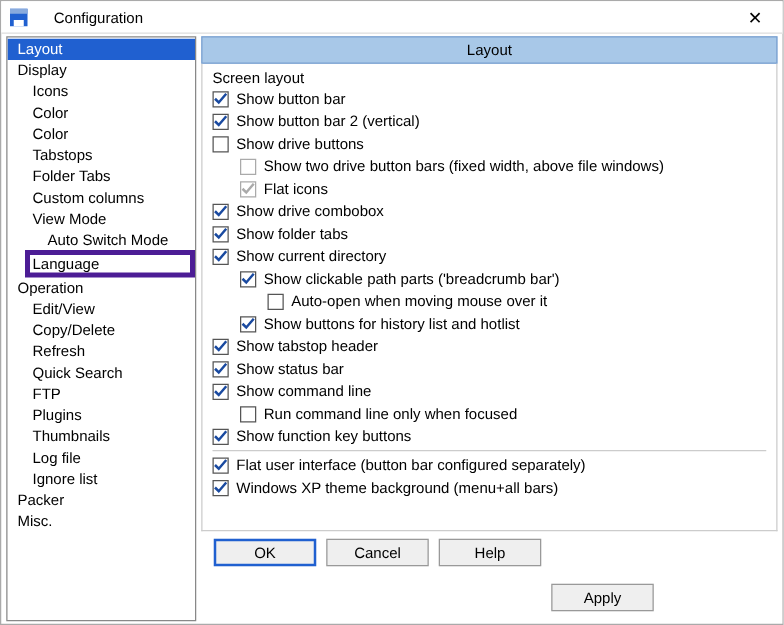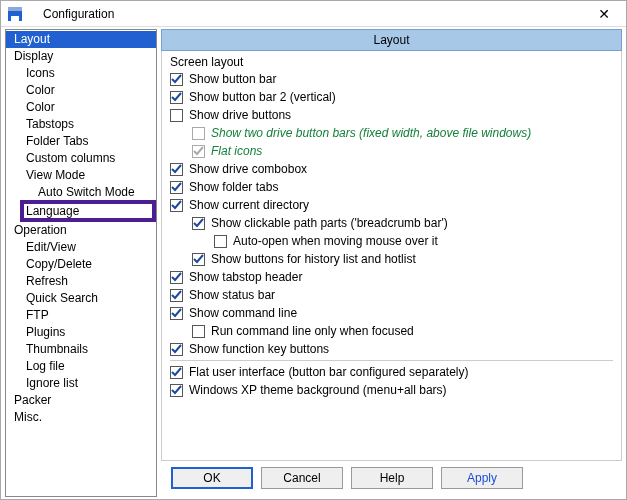--- a/index.html
+++ b/index.html
@@ -19,26 +19,26 @@
 .right { flex: 1; display: flex; flex-direction: column; margin: 2px 4px 2px 2px; min-height: 0; }
 .section-header { background: #a8c8e8; border: 1px solid #7aa0d0; text-align: center; padding: 3px 0; }
 .panel { flex: 1; border: 1px solid #ccc; border-top: none; padding: 4px 8px 0 8px; overflow: hidden; min-height: 0; }
 .group-label { margin-bottom: 3px; }
 .cb-row { display: flex; align-items: center; margin: 2px 0 4px 0; }
 .cb-row.indent-1 { margin-left: 22px; }
 .cb-row.indent-2 { margin-left: 44px; }
 .cb { width: 13px; height: 13px; border: 1px solid #555; margin-right: 6px; display: inline-flex; align-items: center; justify-content: center; flex-shrink: 0; background:#fff; }
 .cb.disabled { border-color: #aaa; }
 .cb svg { width: 11px; height: 11px; }
-.cb-label.disabled { color: #15803d; font-style: italic; }
+.cb-label.disabled { color: #000000; }
 .hr { border: none; border-top: 1px solid #ccc; margin: 4px 0; }
 .buttons { display: flex; justify-content: flex-start; gap: 8px; padding: 6px 10px 8px 10px; }
 .btn { width: 82px; height: 22px; border: 1px solid #999; background: #efefef; text-align: center; line-height: 20px; cursor: default; }
 .btn.default { border: 2px solid #2060d0; line-height: 18px; }
-.btn.disabled { color: #1d4ed8; }
+.btn.disabled { color: #000000; margin-top: 36px; }
 </style>
 </head>
 <body>
 
 <div class="window">
   <div class="titlebar">
     <span class="icon">
       <svg viewBox="0 0 16 16">
           <rect x="1" y="1" width="14" height="14" fill="#2060d0"></rect>
           <rect x="1" y="1" width="14" height="4" fill="#88aadd"></rect>

